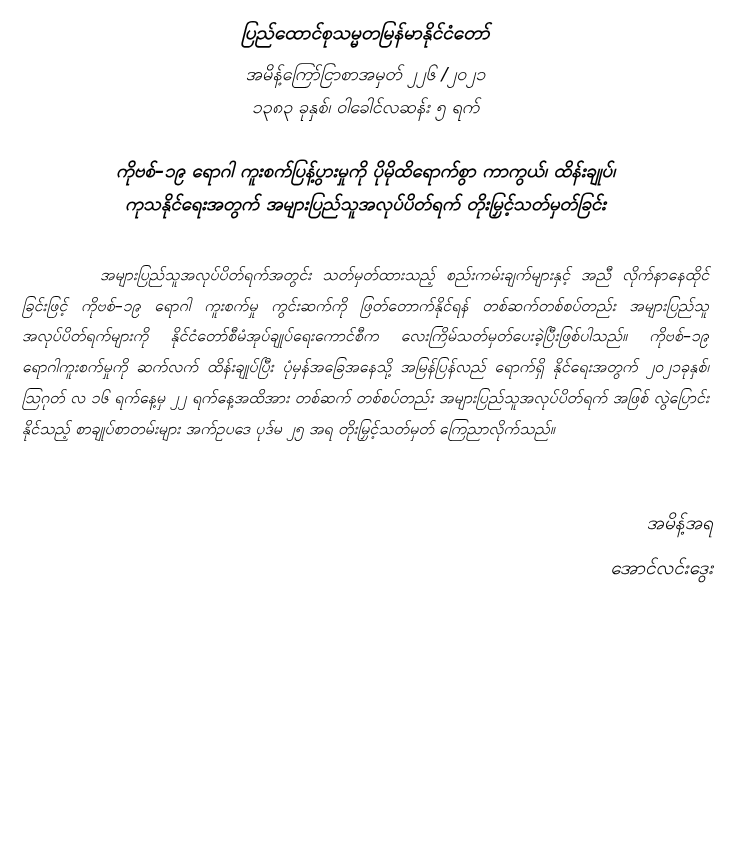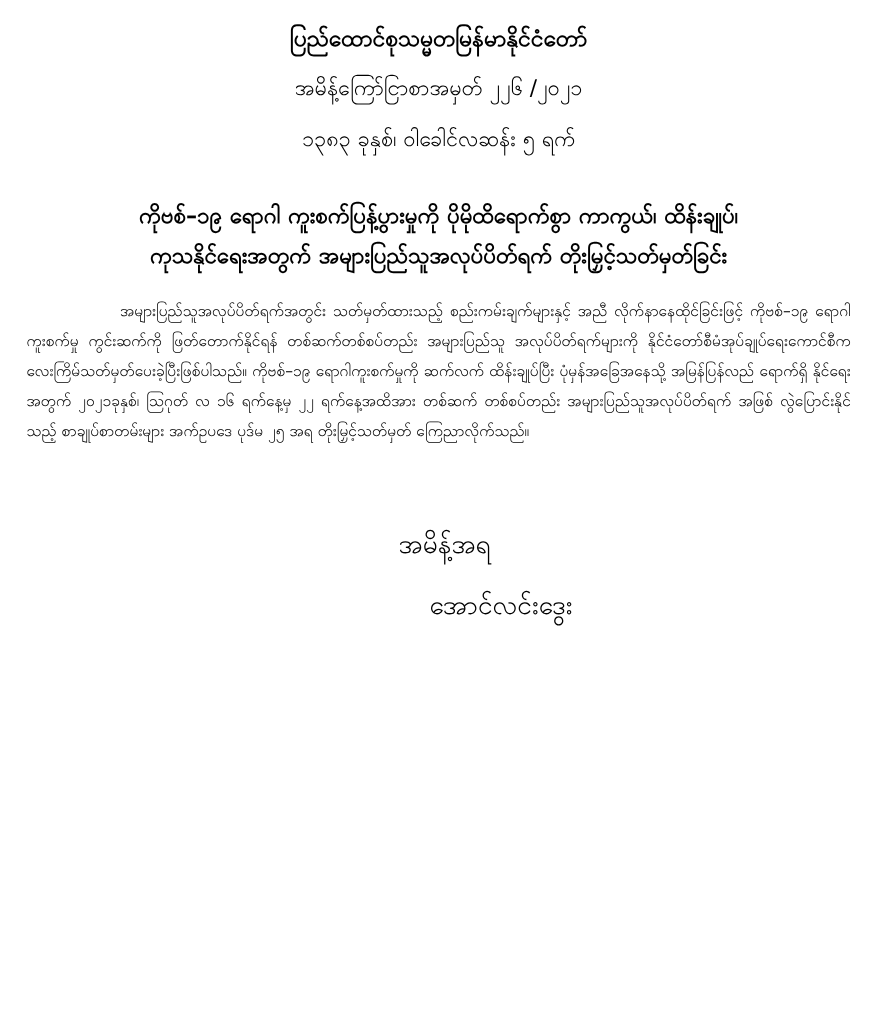--- a/index.html
+++ b/index.html
@@ -13,20 +13,21 @@
     font-family: "DejaVu Sans", "Liberation Sans", sans-serif;
     color: #000000;
     overflow: hidden;
   }
   .page {
     width: 731px;
     height: 712px;
     box-sizing: border-box;
     padding: 14px 18px 10px 18px;
     position: relative;
+    font-style: italic;
   }
   .line-center {
     text-align: center;
     line-height: 1.55;
   }
   .hdr1 {
     font-size: 19px;
     font-weight: bold;
     margin-top: 4px;
   }
@@ -36,58 +37,58 @@
     margin-top: 4px;
   }
   .meta {
     font-size: 18px;
     margin-top: 13px;
     font-weight: normal;
     text-align: center;
   }
   .meta2 {
     font-size: 18px;
-    margin-top: 15px;
+    margin-top: 5px;
     font-weight: normal;
   }
   .meta3 {
     font-size: 17px;
     margin-top: 9px;
     font-weight: normal;
   }
   .subject {
     font-size: 18.5px;
     font-weight: bold;
     margin-top: 34px;
     line-height: 1.75;
     padding: 0 14px;
   }
   .subject .sub-line {
     display: block;
   }
   .body-block {
-    margin-top: 18px;
-    font-size: 13px;
+    margin-top: 40px;
+    font-size: 16px;
     line-height: 1.92;
     text-align: justify;
     padding: 0 4px;
   }
   .body-block p {
     margin: 0;
     text-align: justify;
     text-justify: inter-word;
   }
   .indent {
     display: inline-block;
     width: 78px;
   }
   .sig-block {
     margin-top: 56px;
-    text-align: center;
-    font-size: 22px;
+    text-align: right;
+    font-size: 19px;
     line-height: 2.35;
   }
   .sig-line {
     display: block;
   }
   .sig-amein {
     margin-left: 10px;
   }
   .sig-name {
     margin-left: 104px;

